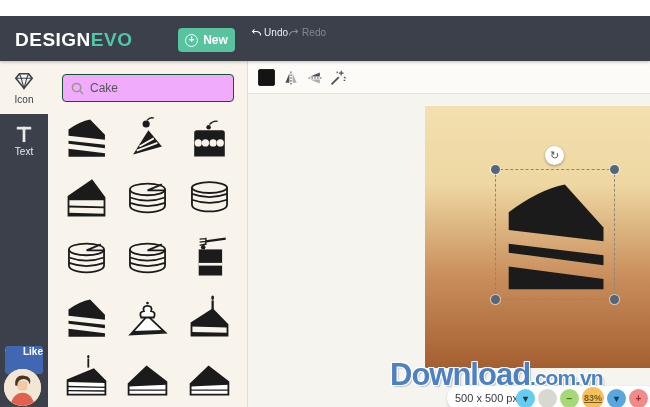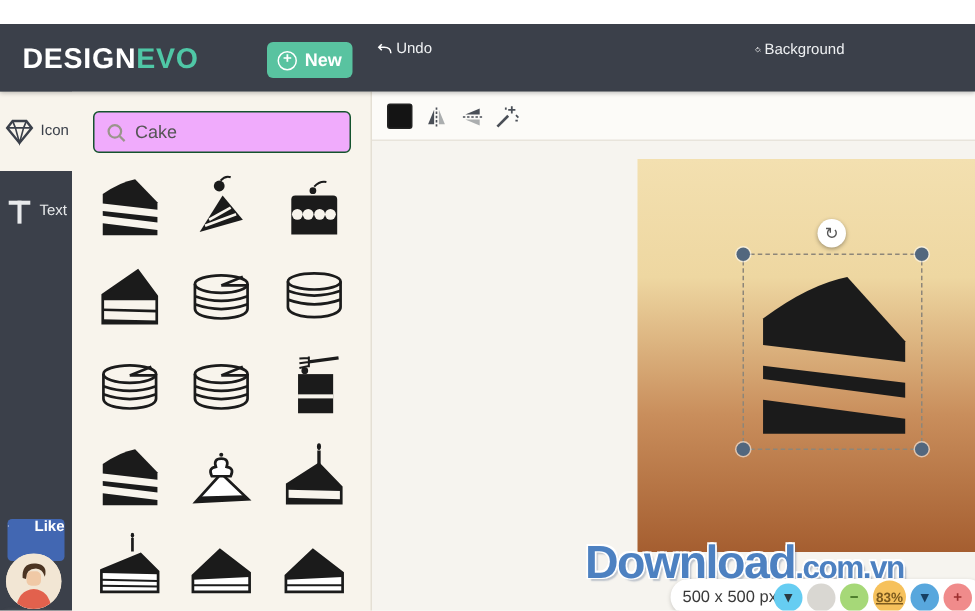--- a/index.html
+++ b/index.html
@@ -14,21 +14,21 @@
   .plus-circle { width:13px; height:13px; border:1.5px solid #fff; border-radius:50%; display:flex; align-items:center; justify-content:center; font-size:10px; font-weight:bold; line-height:1; }
   .tb-action { position:absolute; top:9px; display:flex; align-items:center; gap:2px; color:#eef0f2; font-size:10px; cursor:pointer; }
   .tb-action svg { display:block; }
   .tb-undo { left:250px; width:38px; }
   .tb-redo { left:288px; width:38px; opacity:.4; }
   .tb-background { left:503px; width:60px; }
   .tb-layout { left:566px; width:44px; }
 
   
   .sidebar { position:absolute; left:0; top:45px; width:48px; height:362px; background:#3b404a; z-index:10; }
-  .side-tab { width:48px; height:53px; display:flex; flex-direction:row; align-items:center; justify-content:center; gap:3px; color:#e8eaec; font-size:10px; cursor:pointer; }
+  .side-tab { width:48px; height:53px; display:flex; flex-direction:column; align-items:center; justify-content:center; gap:3px; color:#e8eaec; font-size:10px; cursor:pointer; }
   .side-tab.active { background:#f8f4ec; color:#3b404a; }
   .like-btn { position:absolute; left:5px; top:285px; width:38px; height:28px; background:#4267b2; border-radius:3px; color:#fff; font-size:10px; font-weight:bold; display:flex; align-items:flex-start; justify-content:center; gap:17px; cursor:pointer; }
   .avatar { position:absolute; left:4px; top:308px; width:37px; height:37px; border-radius:50%; overflow:hidden; background:#f2e6d4; cursor:pointer; }
   .user-blur { position:absolute; left:4px; top:348px; width:30px; height:7px; background:#96989c; border-radius:2px; filter:blur(2px); opacity:.85; }
   .user-caret { position:absolute; left:39px; top:344px; color:#fff; font-size:8px; }
 
   
   .icon-panel { position:absolute; left:48px; top:45px; width:200px; height:362px; background:#f8f4ec; border-right:1px solid #e4dfd4; z-index:5; }
   .search-box { position:absolute; left:14px; top:13px; width:172px; height:28px; background:#f0abfc; border:1px solid #14532d; border-radius:4px; display:flex; align-items:center; padding:0 8px; gap:6px; }
   .search-box input { border:none; outline:none; background:transparent; font-size:12px; color:#555; width:130px; font-family:"Liberation Sans", sans-serif; }
@@ -164,27 +164,25 @@
     <div class="new-btn">
       <span class="plus-circle">+</span>
       <span>New</span>
     </div>
     <div class="tb-action tb-undo">
       <svg width="22" height="15" viewBox="0 0 24 16">
           <path d="M21 14 Q21 6 12 6 L6 6 M9 2 L5 6 L9 10" stroke="#fff" stroke-width="2" fill="none"></path>
         </svg>
       <span>Undo</span>
     </div>
-    <div class="tb-action tb-background">
-      <svg width="20" height="16" viewBox="0 0 22 18">
-        <path d="M10 2 L18 10 L10 17 L3 10 Z" stroke="#fff" stroke-width="2" fill="none"></path>
-        <path d="M10 2 L10 8" stroke="#fff" stroke-width="2"></path>
-        <path d="M19.5 12 Q21.5 15 19.5 16.5 Q17.5 15 19.5 12 Z" fill="#fff"></path>
-      </svg>
-      <span>Background</span>
+    <div class="tb-action tb-redo">
+      <svg width="22" height="15" viewBox="0 0 24 16">
+          <path d="M3 14 Q3 6 12 6 L18 6 M15 2 L19 6 L15 10" stroke="#fff" stroke-width="2" fill="none"></path>
+        </svg>
+      <span>Redo</span>
     </div>
   </div>
 
   <div class="sidebar">
     <div class="side-tab active">
       <svg width="22" height="20" viewBox="0 0 24 22" stroke="currentColor" fill="none">
         <path d="M7 3 H17 L21 8 L12 19 L3 8 Z" stroke-width="1.8"></path>
         <path d="M3 8 H21 M9 8 L12 19 L15 8 M7 3 L9 8 M17 3 L15 8" stroke-width="1.2"></path>
       </svg>
       <span>Icon</span>

